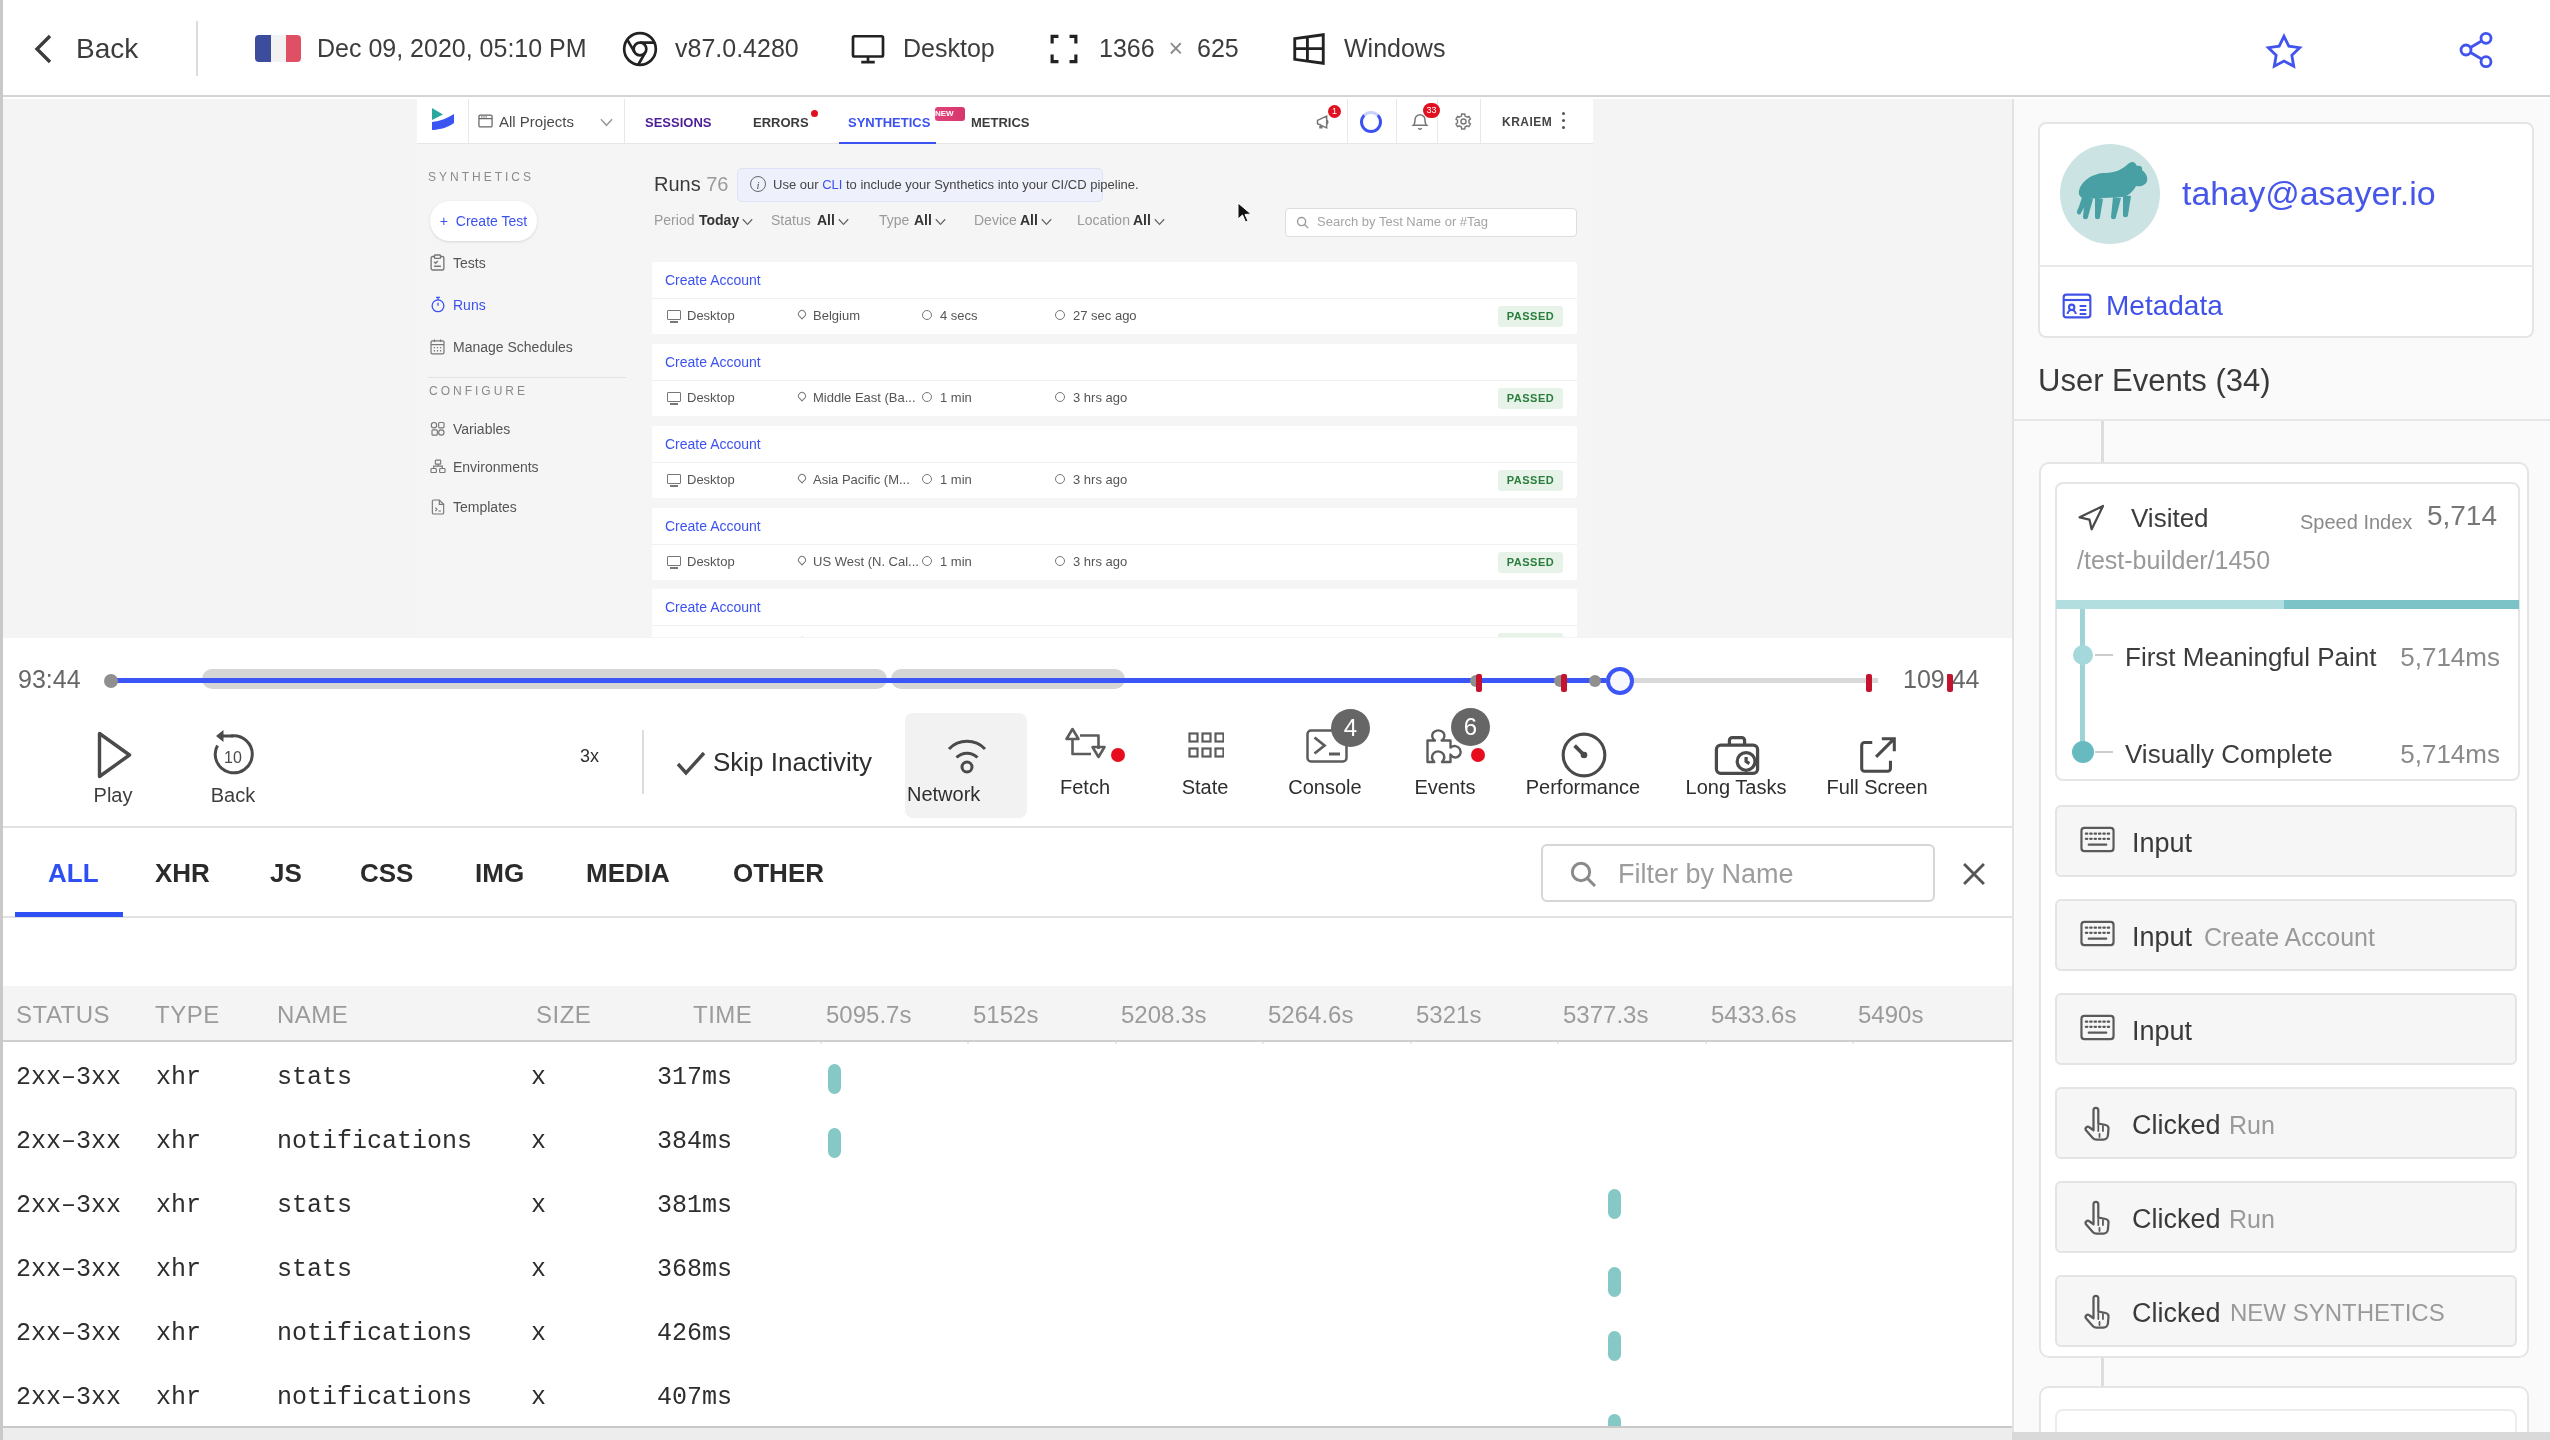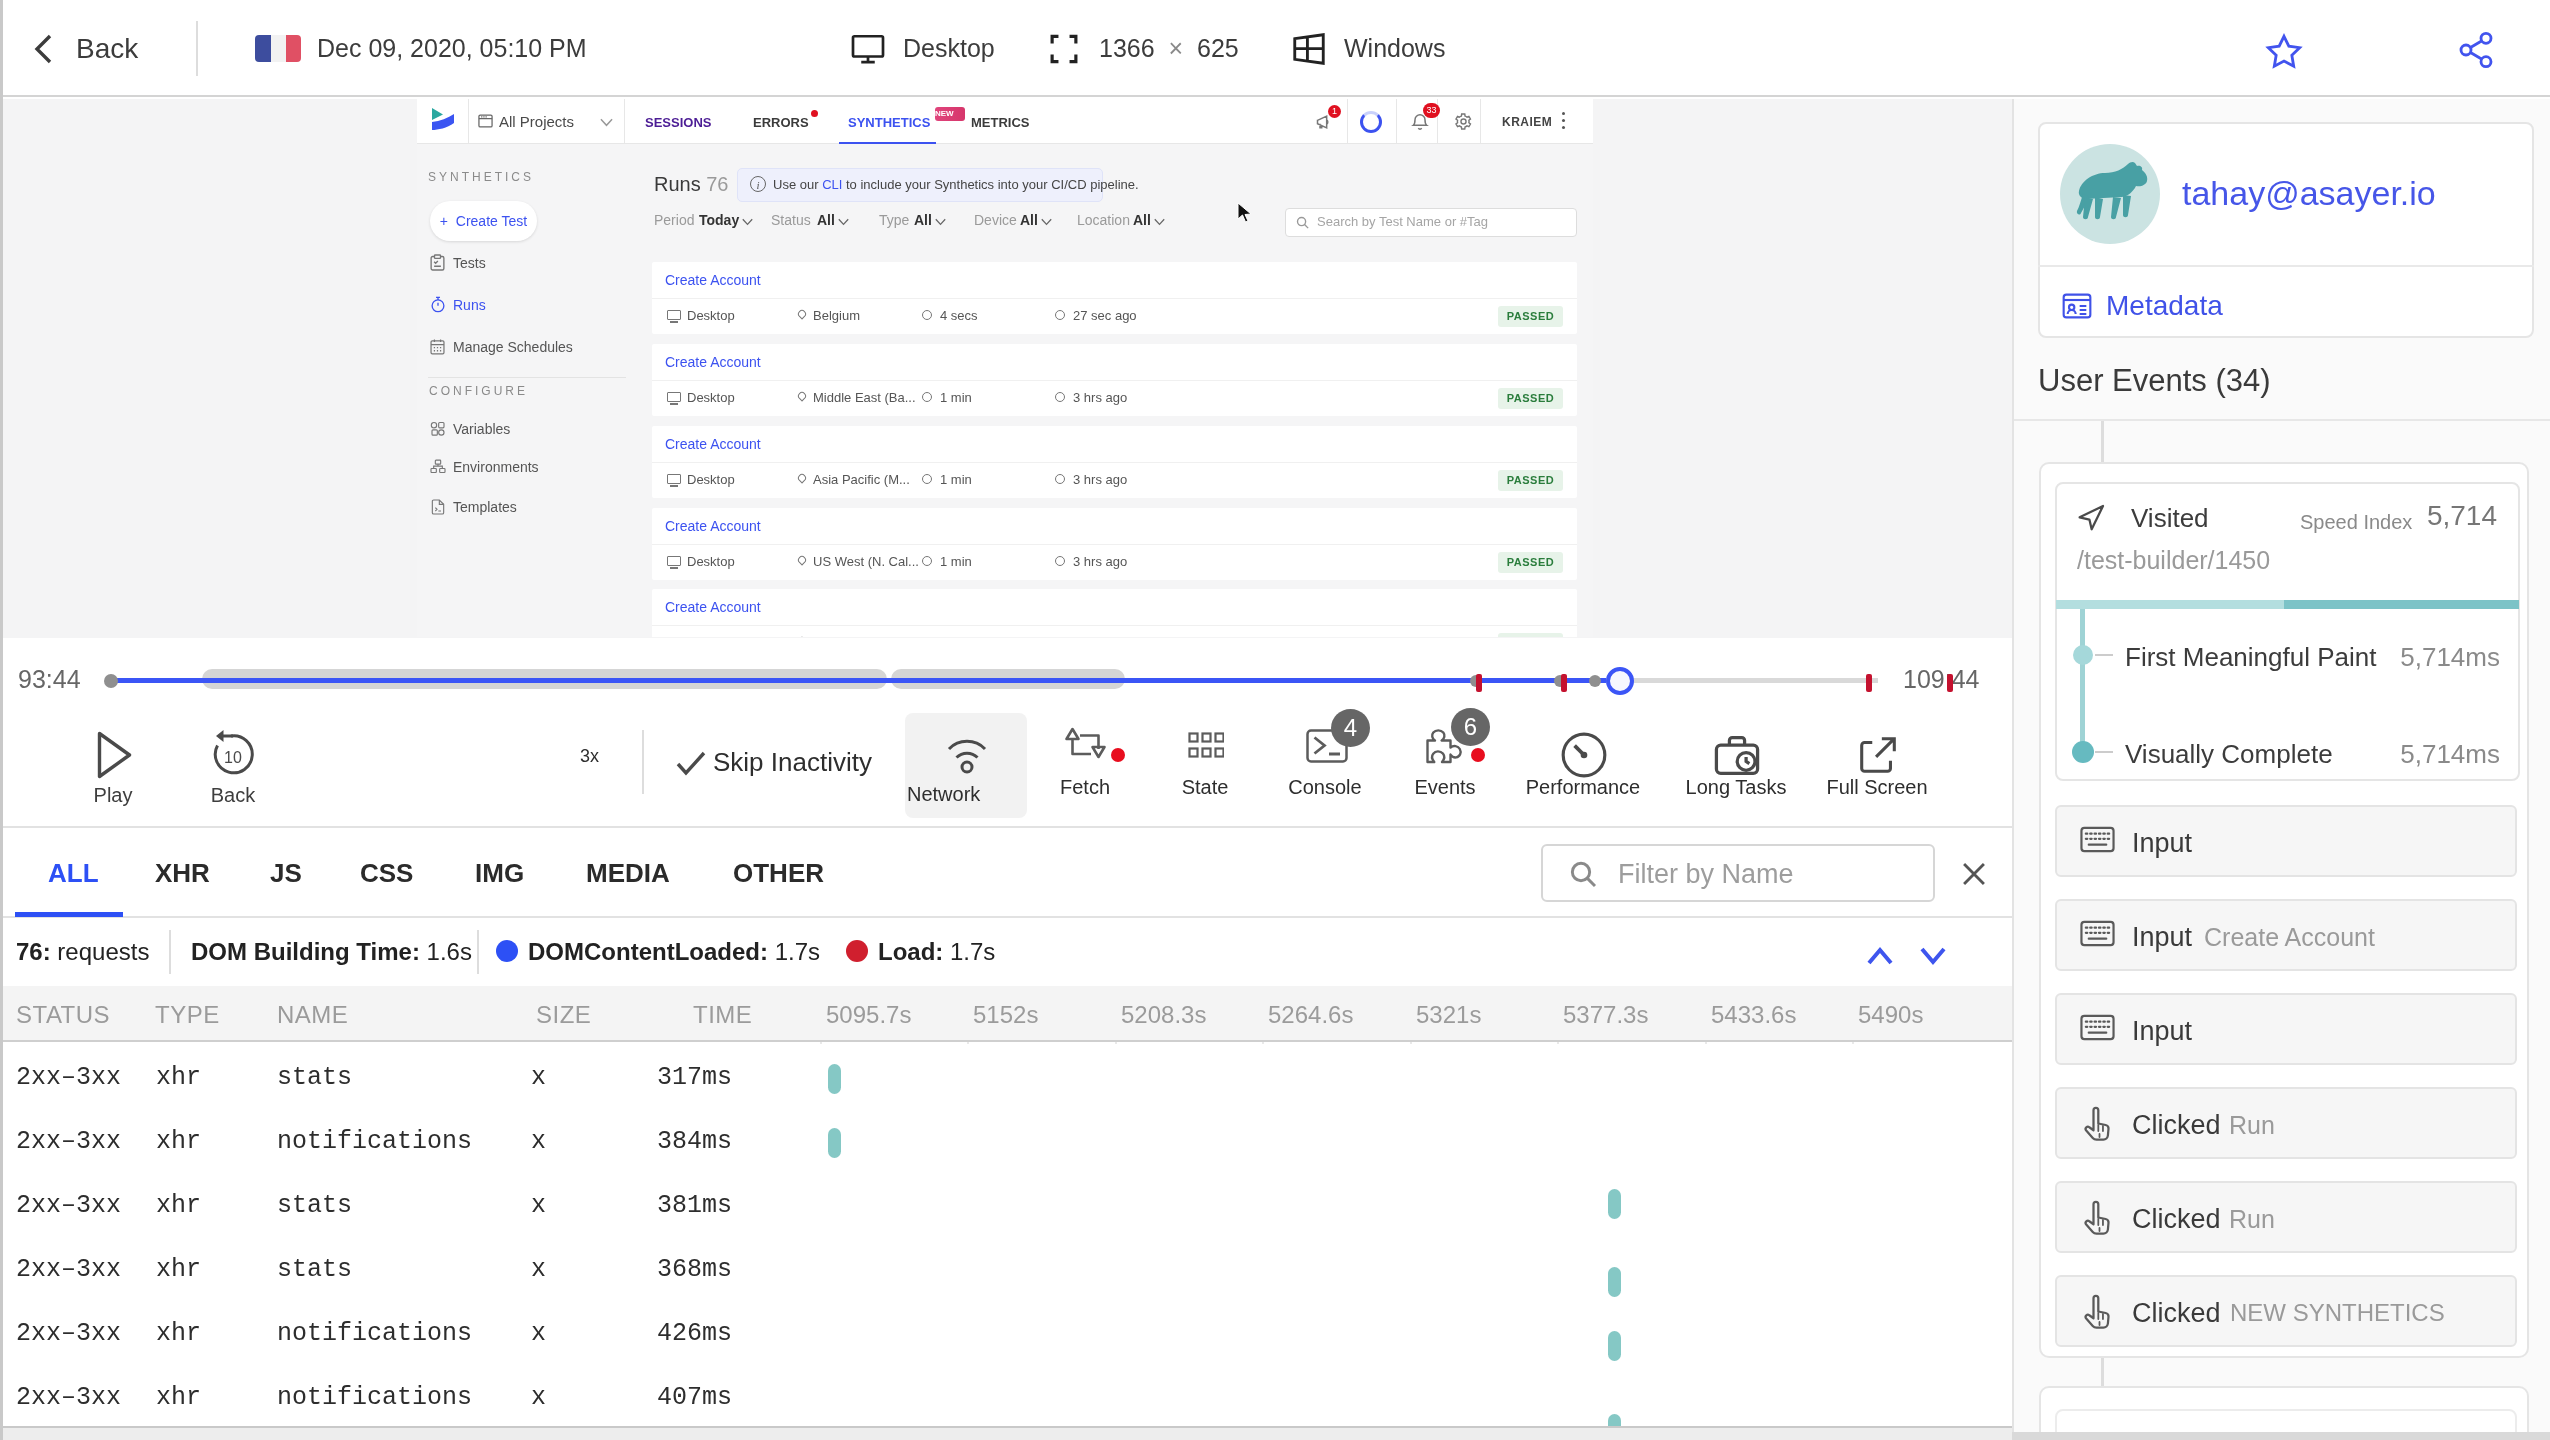--- a/index.html
+++ b/index.html
@@ -88,20 +88,28 @@
     </svg>
     <div class="item" style="left:76px;font-size:28px">Back</div>
     <div class="vdiv" style="left:196px;top:21px;height:55px"></div>
     <div class="item" style="left:255px">
       <span style="display:inline-block;width:46px;height:27px;border-radius:4px;overflow:hidden;position:relative;top:0">
         <span class="abs" style="left:0;top:0;width:16px;height:27px;background:#3d4d9e"></span>
         <span class="abs" style="left:16px;top:0;width:15px;height:27px;background:#f2f2f2"></span>
         <span class="abs" style="left:31px;top:0;width:15px;height:27px;background:#e05064"></span>
       </span>
       <span>Dec 09, 2020, 05:10 PM</span>
+    </div>
+    <div class="item" style="left:621px">
+      <svg width="38" height="38" viewBox="0 0 24 24" fill="none" stroke="#222" stroke-width="1.7">
+        <circle cx="12" cy="12" r="10"></circle>
+          <circle cx="12" cy="12" r="4"></circle>
+        <path d="M21.17 8 H12 M3.95 6.06 L8.54 14 M10.88 21.94 L15.46 14"></path>
+      </svg>
+      <span>v87.0.4280</span>
     </div>
     <div class="item" style="left:849px">
       <svg width="38" height="36" viewBox="0 0 24 24" fill="none" stroke="#222" stroke-width="1.8">
         <rect x="2" y="3.5" width="20" height="13.5" rx="1"></rect>
           <path d="M12 17 v3.2 M7.5 20.8 h9"></path>
       </svg>
       <span>Desktop</span>
     </div>
     <div class="item" style="left:1045px">
       <svg width="38" height="38" viewBox="0 0 24 24" fill="none" stroke="#222" stroke-width="2">
@@ -418,36 +426,20 @@
     <svg class="abs" style="left:1567px;top:30px" width="32" height="32" viewBox="0 0 24 24" fill="none" stroke="#8a8a8a" stroke-width="2.2">
       <circle cx="10.5" cy="10.5" r="6.5"></circle>
         <path d="M15.3 15.3 L21 21"></path>
     </svg>
     <div class="abs" style="left:1618px;top:31px;font-size:27px;color:#9d9d9d">Filter by Name</div>
     <svg class="abs" style="left:1957px;top:29px" width="34" height="34" viewBox="0 0 24 24" fill="none" stroke="#555" stroke-width="2">
       <path d="M5 5 L19 19 M19 5 L5 19"></path>
     </svg>
   </div>
 
-  <div id="inforow">
-    <div class="t" style="left:16px"><b>76:</b> requests</div>
-    <div class="vdiv" style="left:169px;top:12px;height:44px"></div>
-    <div class="t" style="left:191px"><b>DOM Building Time:</b> 1.6s</div>
-    <div class="vdiv" style="left:477px;top:12px;height:44px"></div>
-    <div class="abs" style="left:496px;top:22px;width:22px;height:22px;border-radius:50%;background:#2d50f5"></div>
-    <div class="t" style="left:528px"><b>DOMContentLoaded:</b> 1.7s</div>
-    <div class="abs" style="left:846px;top:22px;width:22px;height:22px;border-radius:50%;background:#d01f2e"></div>
-    <div class="t" style="left:878px"><b>Load:</b> 1.7s</div>
-    <svg class="abs" style="left:1866px;top:26px" width="28" height="24" viewBox="0 0 28 24" fill="none" stroke="#3e55ee" stroke-width="4">
-      <path d="M3 19 L14 6 L25 19"></path>
-    </svg>
-    <svg class="abs" style="left:1919px;top:26px" width="28" height="24" viewBox="0 0 28 24" fill="none" stroke="#3e55ee" stroke-width="4">
-      <path d="M3 5 L14 18 L25 5"></path>
-    </svg>
-  </div>
 
   <div class="gline" style="left:820px"></div>
   <div class="gline" style="left:967px"></div>
   <div class="gline" style="left:1115px"></div>
   <div class="gline" style="left:1262px"></div>
   <div class="gline" style="left:1410px"></div>
   <div class="gline" style="left:1557px"></div>
   <div class="gline" style="left:1705px"></div>
   <div class="gline" style="left:1852px"></div>
   <div id="thead">

